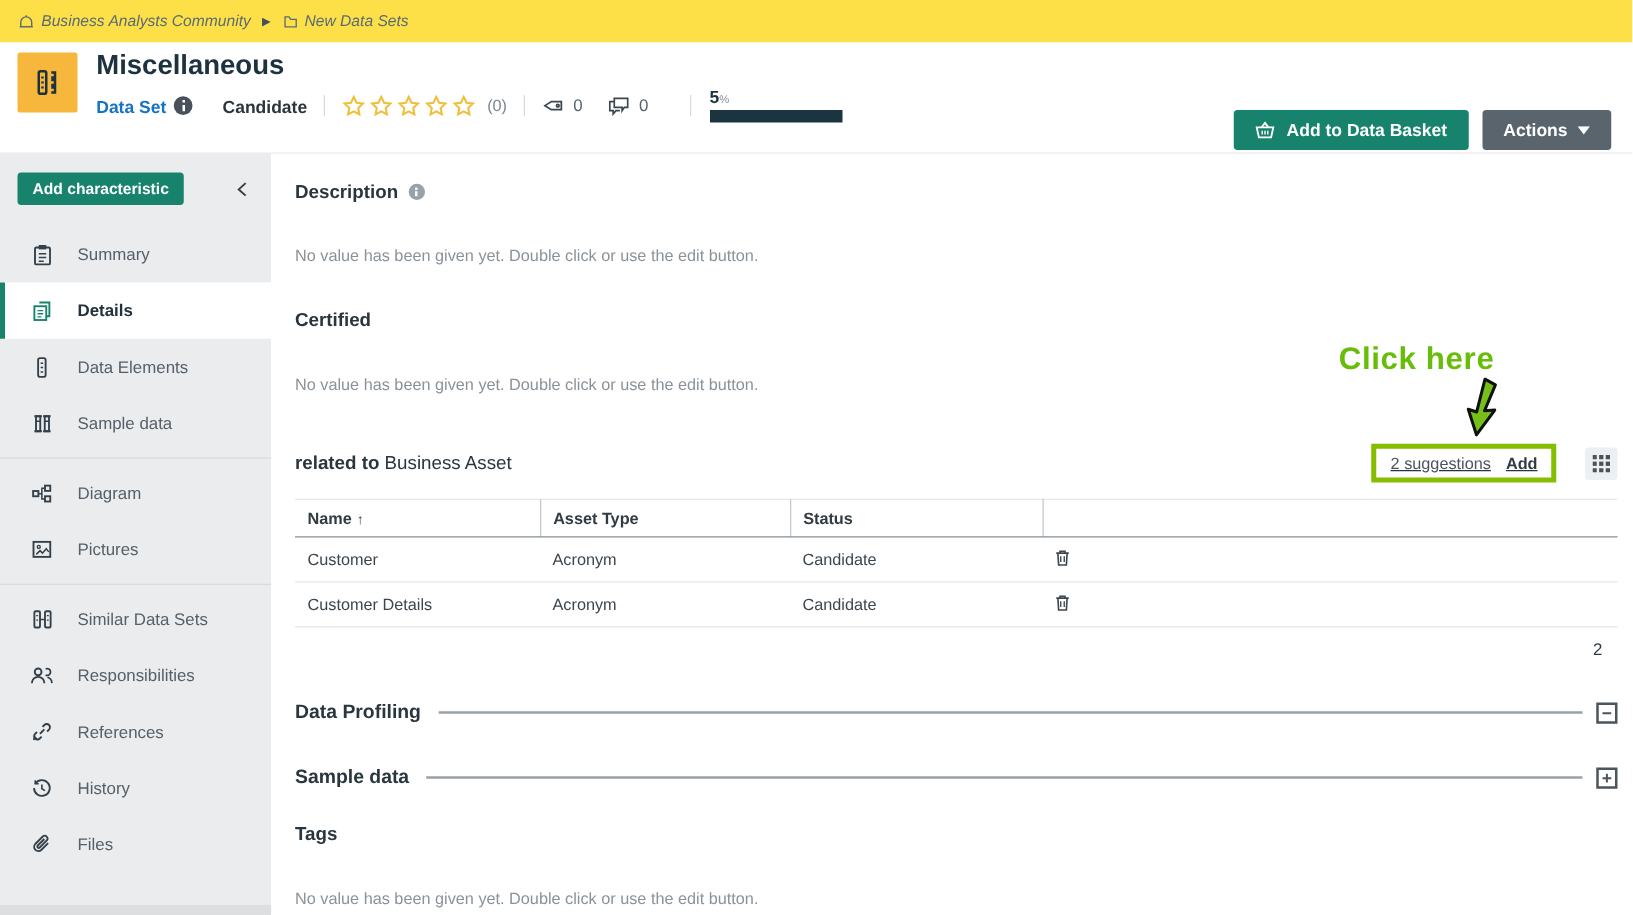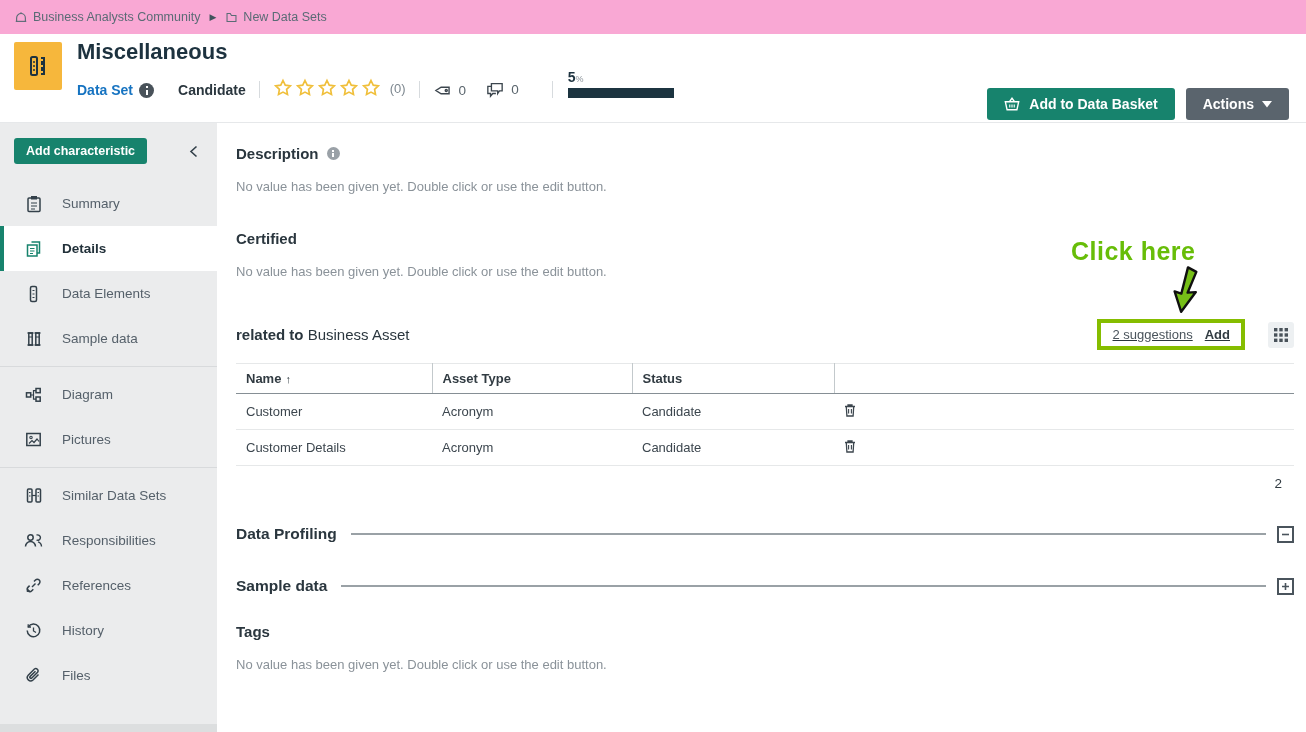--- a/index.html
+++ b/index.html
@@ -5,30 +5,30 @@
   * { margin:0; padding:0; box-sizing:border-box; }
   html,body { width:1306px; height:732px; }
   body {
     font-family:"Liberation Sans","DejaVu Sans",sans-serif;
     background:#ffffff; color:#2a363e; overflow:hidden;
   }
   svg { display:block; }
 
   
   .topbar { height:34px; display:flex; align-items:center; padding-left:14px; gap:7px;
-            color:#5a6b75; font-size:12.5px; background:#f9a8d4; }
+            color:#5a6b75; font-size:12.5px; background:#fde047;font-style:italic; }
   .topbar .crumb { display:flex; align-items:center; gap:5px; cursor:pointer; }
   .crumb-sep { font-size:9px; color:#42525c; margin:0 2px; }
 
   
   .header { position:relative; padding:6px 16px 14px 14px; background:#fff; border-bottom:1px solid #e6e8ea; height:89px; }
   .header-left { display:flex; }
   .tile { width:48px; height:48px; background:#f6b73c; border-radius:2px; display:flex; align-items:center; justify-content:center; margin-right:15px; margin-top:2px; }
   .page-title { font-size:22px; font-weight:bold; color:#1d323f; line-height:1.1; }
-  .meta-row { display:flex; align-items:flex-end; margin-top:7px; font-size:14px; }
+  .meta-row { display:flex; align-items:center; margin-top:7px; font-size:14px; }
   .asset-type-link { color:#1673c1; font-weight:bold; cursor:pointer; }
   .info-dot { width:15px; height:15px; border-radius:50%; background:#49525a; margin-left:6px; position:relative; }
   .info-dot::before { content:""; position:absolute; left:6.5px; top:3px; width:2px; height:2px; background:#fff; }
   .info-dot::after  { content:""; position:absolute; left:6.5px; top:6.5px; width:2px; height:5.5px; background:#fff; }
   .status-label { font-weight:bold; color:#2a363e; margin-left:24px; }
   .vsep { width:1px; height:17px; background:#d7dbde; margin:0 13px; }
   .stars { display:flex; align-items:center; gap:2px; cursor:pointer; }
   .rating-count { color:#7d878f; font-size:13px; margin-left:7px; }
   .counter { display:flex; align-items:center; gap:7px; color:#5a656d; font-size:13.5px; margin-right:20px; cursor:pointer; }
   .progress-wrap { display:flex; flex-direction:column; margin-left:2px; }
@@ -60,21 +60,21 @@
   .nav-item.active { background:#ffffff; border-left:4px solid #17836d; padding-left:20px; }
   .nav-item.active .nav-label { font-weight:bold; color:#22313a; }
   .nav-divider { height:1px; background:#d8dadc; margin:5px 0; }
 
   
   .main { flex:1; background:#fff; padding:22px 12px 0 19px; position:relative; }
   .section-title { font-size:15px; font-weight:bold; color:#2a363e; display:flex; align-items:center; gap:8px; }
   .info-dot-sm { width:13px; height:13px; border-radius:50%; background:#9aa1a7; position:relative; flex:none; }
   .info-dot-sm::before { content:""; position:absolute; left:5.5px; top:2.5px; width:2px; height:2px; background:#fff; }
   .info-dot-sm::after  { content:""; position:absolute; left:5.5px; top:5.5px; width:2px; height:4.5px; background:#fff; }
-  .placeholder { color:#8a9299; font-size:13px; margin-top:17px; }
+  .placeholder { color:#8a9299; font-size:13px; margin-top:35px; }
   .section { margin-bottom:36px; }
 
   
   .relation-section { margin-top:40px; position:relative; }
   .relation-header { display:flex; align-items:center; }
   .relation-title { font-size:15px; color:#2a363e; }
   .relation-title b { font-weight:bold; }
   .relation-tools { margin-left:auto; display:flex; align-items:center; gap:23px;text-decoration:underline; }
   .suggestion-box { display:flex; align-items:center; gap:12px; background:#fff; border:4px solid #85bd00;
                     padding:4px 11px; cursor:pointer; }

